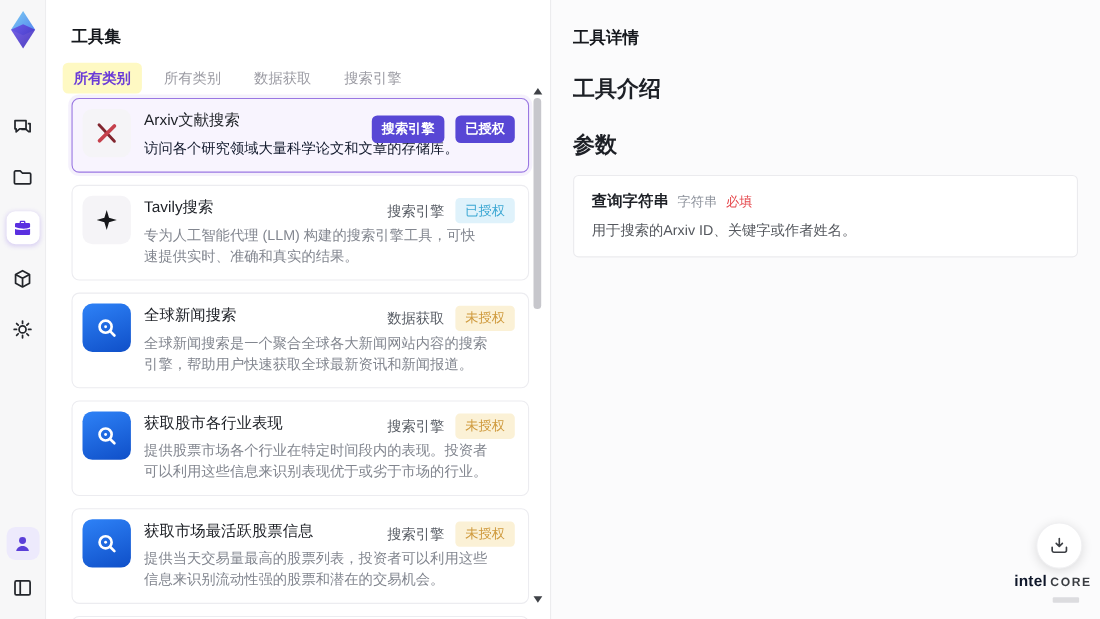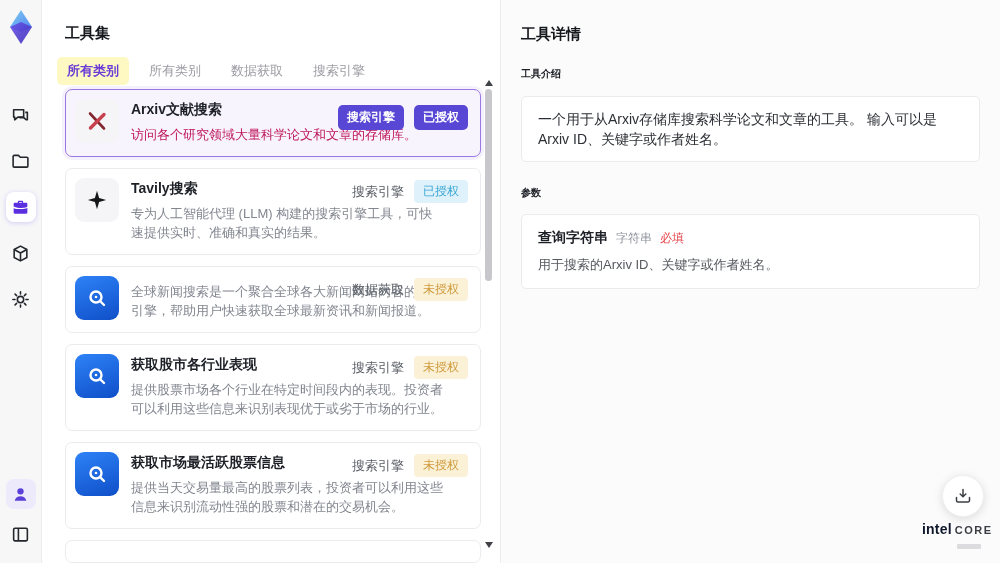--- a/index.html
+++ b/index.html
@@ -31,23 +31,23 @@
   .tool-list { position:absolute; left:23px; top:89px; width:416px;
     display:flex; flex-direction:column; gap:11px; }
   .card { position:relative; background:#fff; border:1px solid #ececf0; border-radius:7px;
     padding:9px 12px 12px 9px; display:flex; cursor:pointer; }
   .card.selected { background:#f8f4fe; border:1.5px solid #9a77e2;
     box-shadow:0 0 0 3px rgba(154,119,226,.10); }
   .card-icon { width:44px; height:44px; border-radius:9px; flex:none; overflow:hidden;
     display:flex; align-items:center; justify-content:center; background:#f5f4f7; }
   .card-icon.blue { background:linear-gradient(160deg,#2e82f7,#0f4fc8); }
   .card-body { margin-left:12px; min-width:0; }
-  .card-title { font-size:14px; font-weight:700; color:#1d2026; padding-top:2px; }
+  .card-title { font-size:14px; font-weight:400; color:#1d2026; padding-top:2px; }
   .card-desc { margin-top:6px; font-size:13px; line-height:19px; color:#82868f; max-width:314px; }
-  .card.selected .card-desc { color:#be185d; }
+  .card.selected .card-desc { color:#0f172a; }
   .card-meta { position:absolute; right:12px; top:11px; display:flex; gap:10px; align-items:center; }
   .card.selected .card-meta { top:15px; }
   .cat-text { font-size:13px; color:#585d65; }
   .badge { font-size:12px; padding:3px 9px; border-radius:4px; white-space:nowrap; }
   .badge.solid { background:#5847d5; color:#fff; font-weight:600; padding:4px 9px; border-radius:5px; }
   .badge.blue { background:#dff2fb; color:#3ba7d3; }
   .badge.yellow { background:#fbf1d6; color:#cf9a3d; }
 
   
   .sb-track { position:absolute; right:7px; top:80px; width:9px; height:468px; }
@@ -55,21 +55,21 @@
     border-right:4px solid transparent; }
   .sb-arrow.up { top:0; border-bottom:6px solid #3f4247; }
   .sb-arrow.down { bottom:0; border-top:6px solid #3f4247; }
   .sb-thumb { position:absolute; left:1px; top:9px; width:7px; height:192px;
     background:#c7c7cc; border-radius:4px; }
 
   
   .details { position:absolute; left:500px; top:0; width:500px; height:563px;
     background:#fbfbfc; border-left:1px solid #ececee; padding:0 20px; }
   .details-title { margin-top:25px; font-size:15px; font-weight:700; color:#15181d; }
-  .section-heading { font-size:10px; font-weight:700; color:#1d2026; }
+  .section-heading { font-size:20px; font-weight:700; color:#1d2026; }
   .h-intro { margin-top:23px; }
   .h-params { margin-top:24px; }
   .info-box { margin-top:15px; background:#fff; border:1px solid #ebebee; border-radius:5px;
     padding:12px 16px; font-size:14px; color:#2c2f34; line-height:20px; }
   .param-box { margin-top:14px; background:#fff; border:1px solid #ebebee; border-radius:5px;
     padding:14px 16px; }
   .param-head { display:flex; align-items:baseline; gap:8px; }
   .param-name { font-size:14px; font-weight:700; color:#1d2026; }
   .param-type { font-size:12px; color:#8a8f99; }
   .param-required { font-size:12px; color:#e5484d; }
@@ -203,20 +203,21 @@
   </div>
       <div class="card">
     <div class="card-icon blue">
           <svg width="24" height="24" viewBox="0 0 24 24" fill="none" stroke="#fff" stroke-width="2.4" stroke-linecap="round">
             <circle cx="11" cy="11" r="5.5"></circle>
             <path d="M15.5 15.5L19 19"></path>
             <circle cx="11" cy="11" r="1.3" fill="#fff" stroke="none"></circle>
           </svg>
         </div>
     <div class="card-body">
+      <div class="card-title">全球新闻搜索</div>
       <div class="card-desc">全球新闻搜索是一个聚合全球各大新闻网站内容的搜索引擎，帮助用户快速获取全球最新资讯和新闻报道。</div>
     </div>
     <div class="card-meta">
       <span class="cat-text">数据获取</span>
       <span class="badge yellow">未授权</span>
     </div>
   </div>
       <div class="card">
     <div class="card-icon blue">
           <svg width="24" height="24" viewBox="0 0 24 24" fill="none" stroke="#fff" stroke-width="2.4" stroke-linecap="round">
@@ -261,21 +262,20 @@
   <div class="sb-track">
     <div class="sb-arrow up"></div>
     <div class="sb-thumb"></div>
     <div class="sb-arrow down"></div>
   </div>
 </div>
 
 <div class="details">
   <div class="details-title">工具详情</div>
   <div class="section-heading h-intro">工具介绍</div>
-  <div class="info-box">一个用于从Arxiv存储库搜索科学论文和文章的工具。 输入可以是Arxiv ID、关键字或作者姓名。</div>
   <div class="section-heading h-params">参数</div>
   <div class="param-box">
     <div class="param-head">
       <span class="param-name">查询字符串</span>
       <span class="param-type">字符串</span>
       <span class="param-required">必填</span>
     </div>
     <div class="param-desc">用于搜索的Arxiv ID、关键字或作者姓名。</div>
   </div>
 </div>

